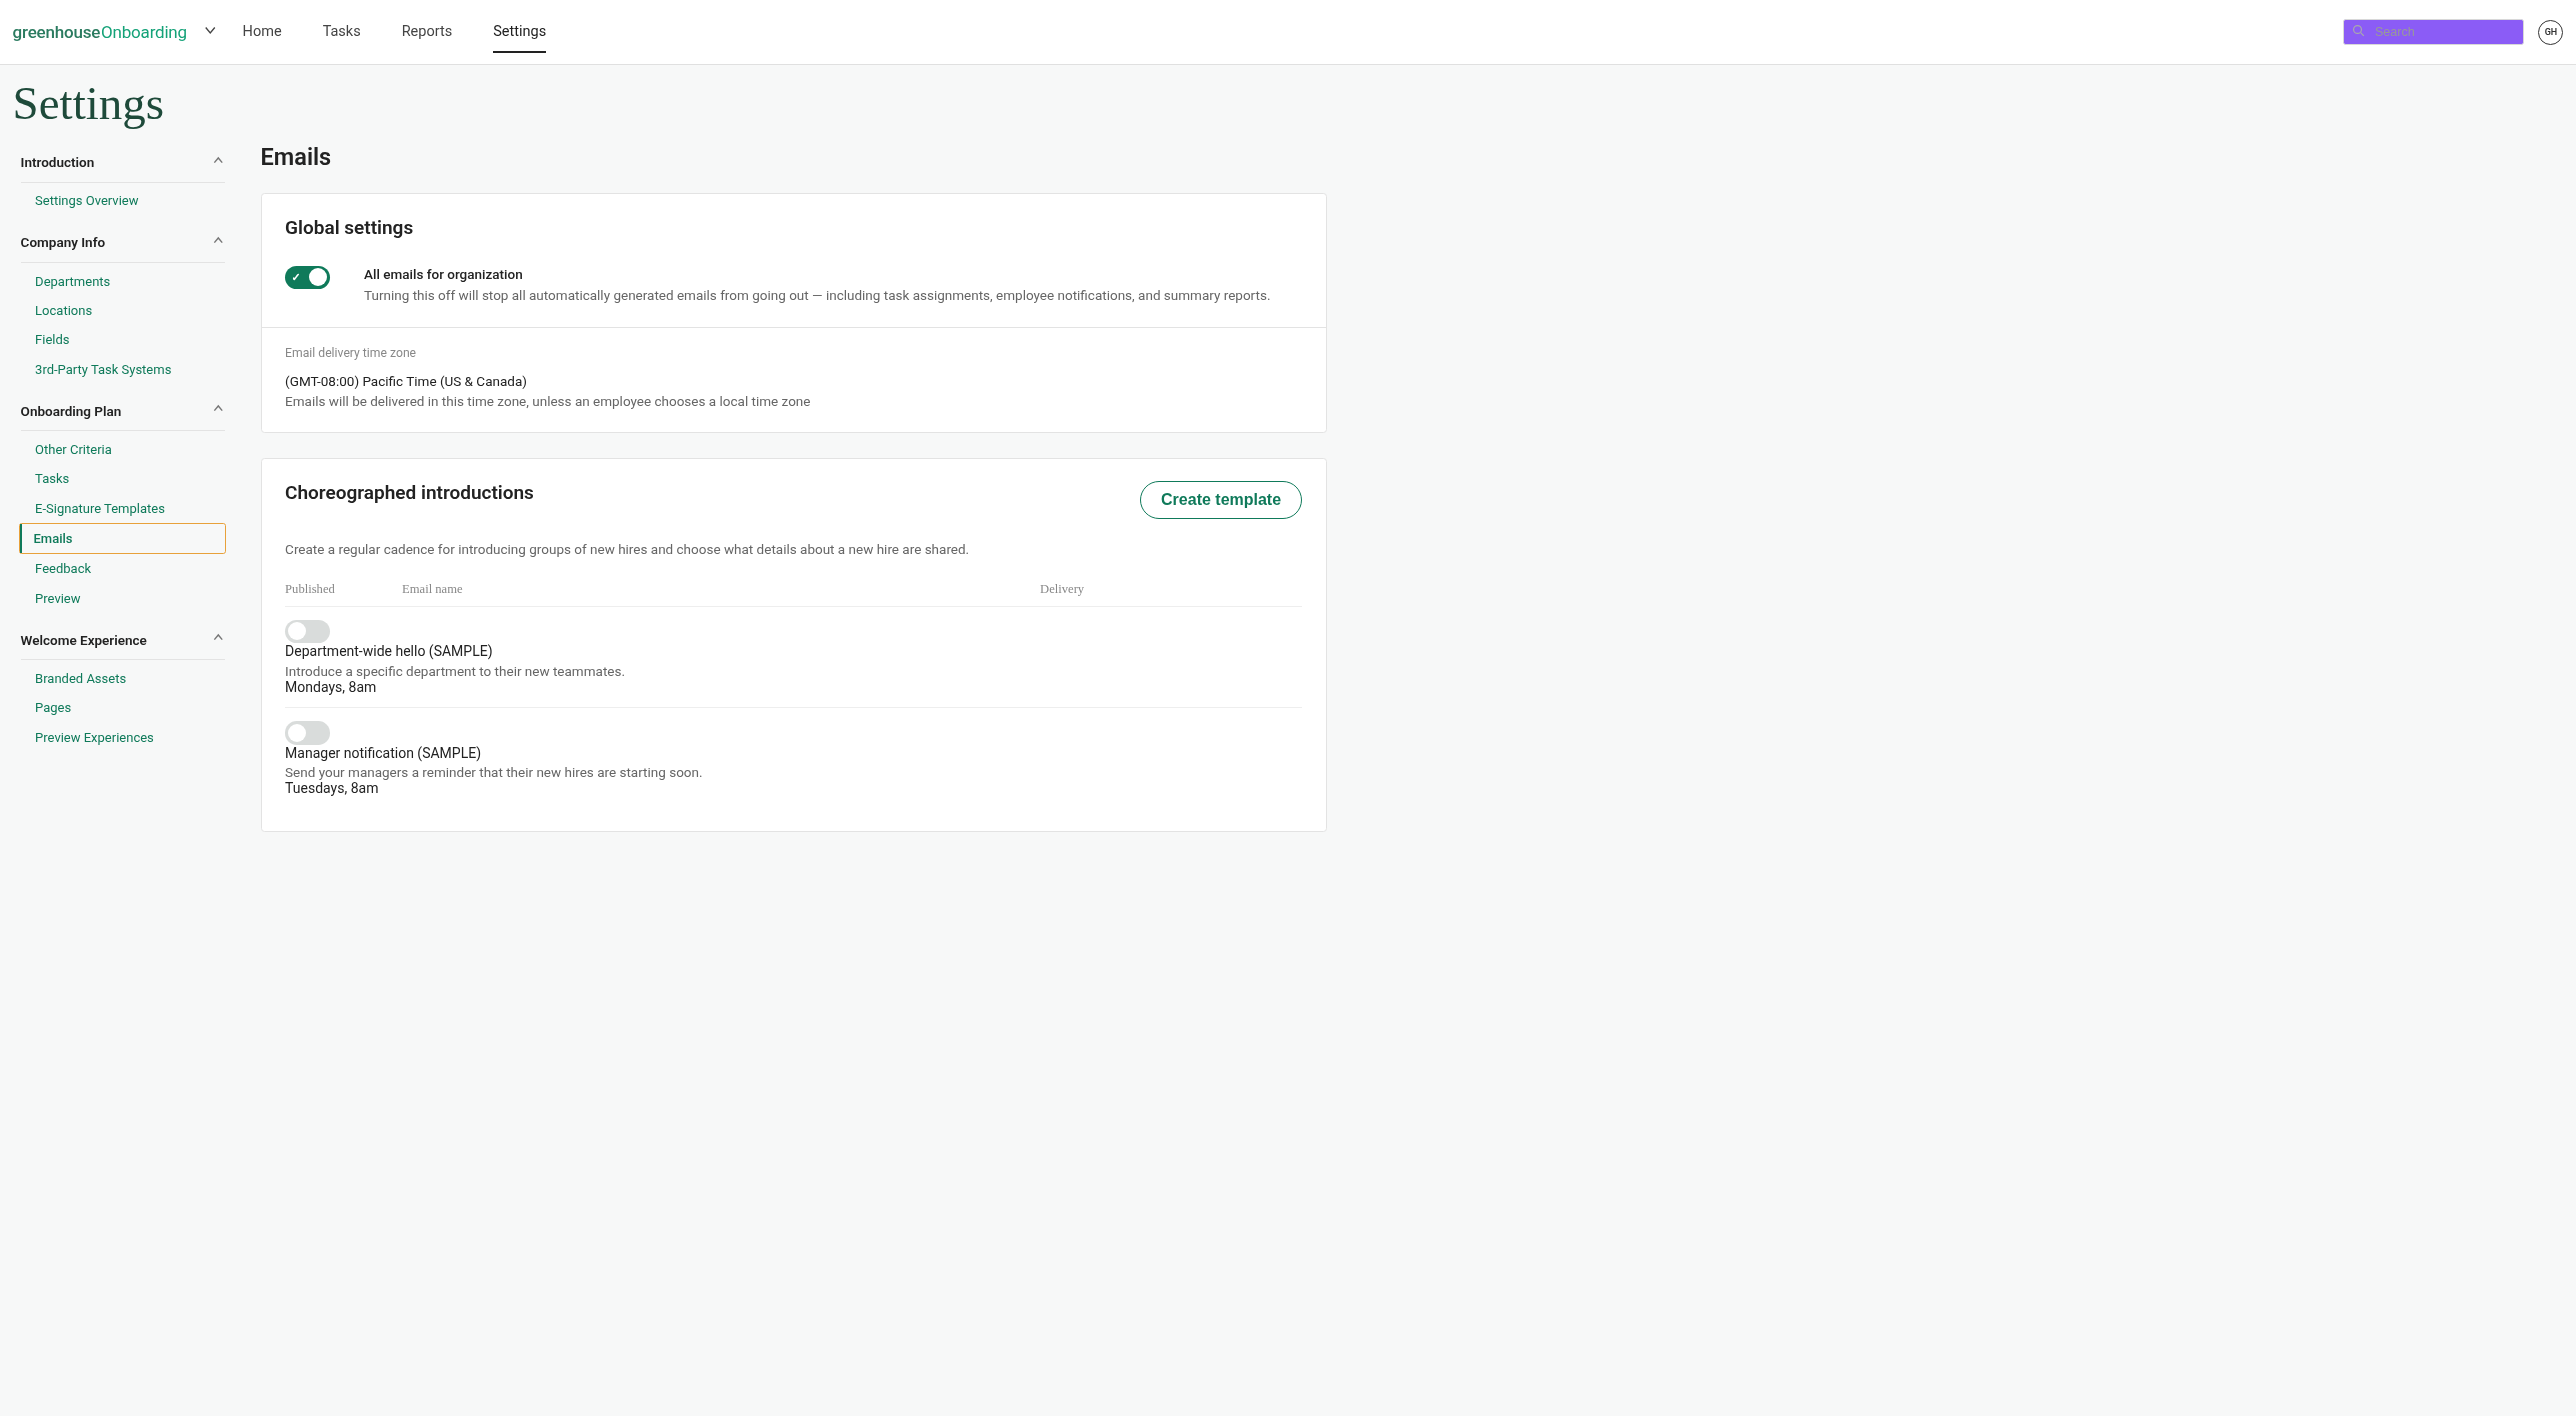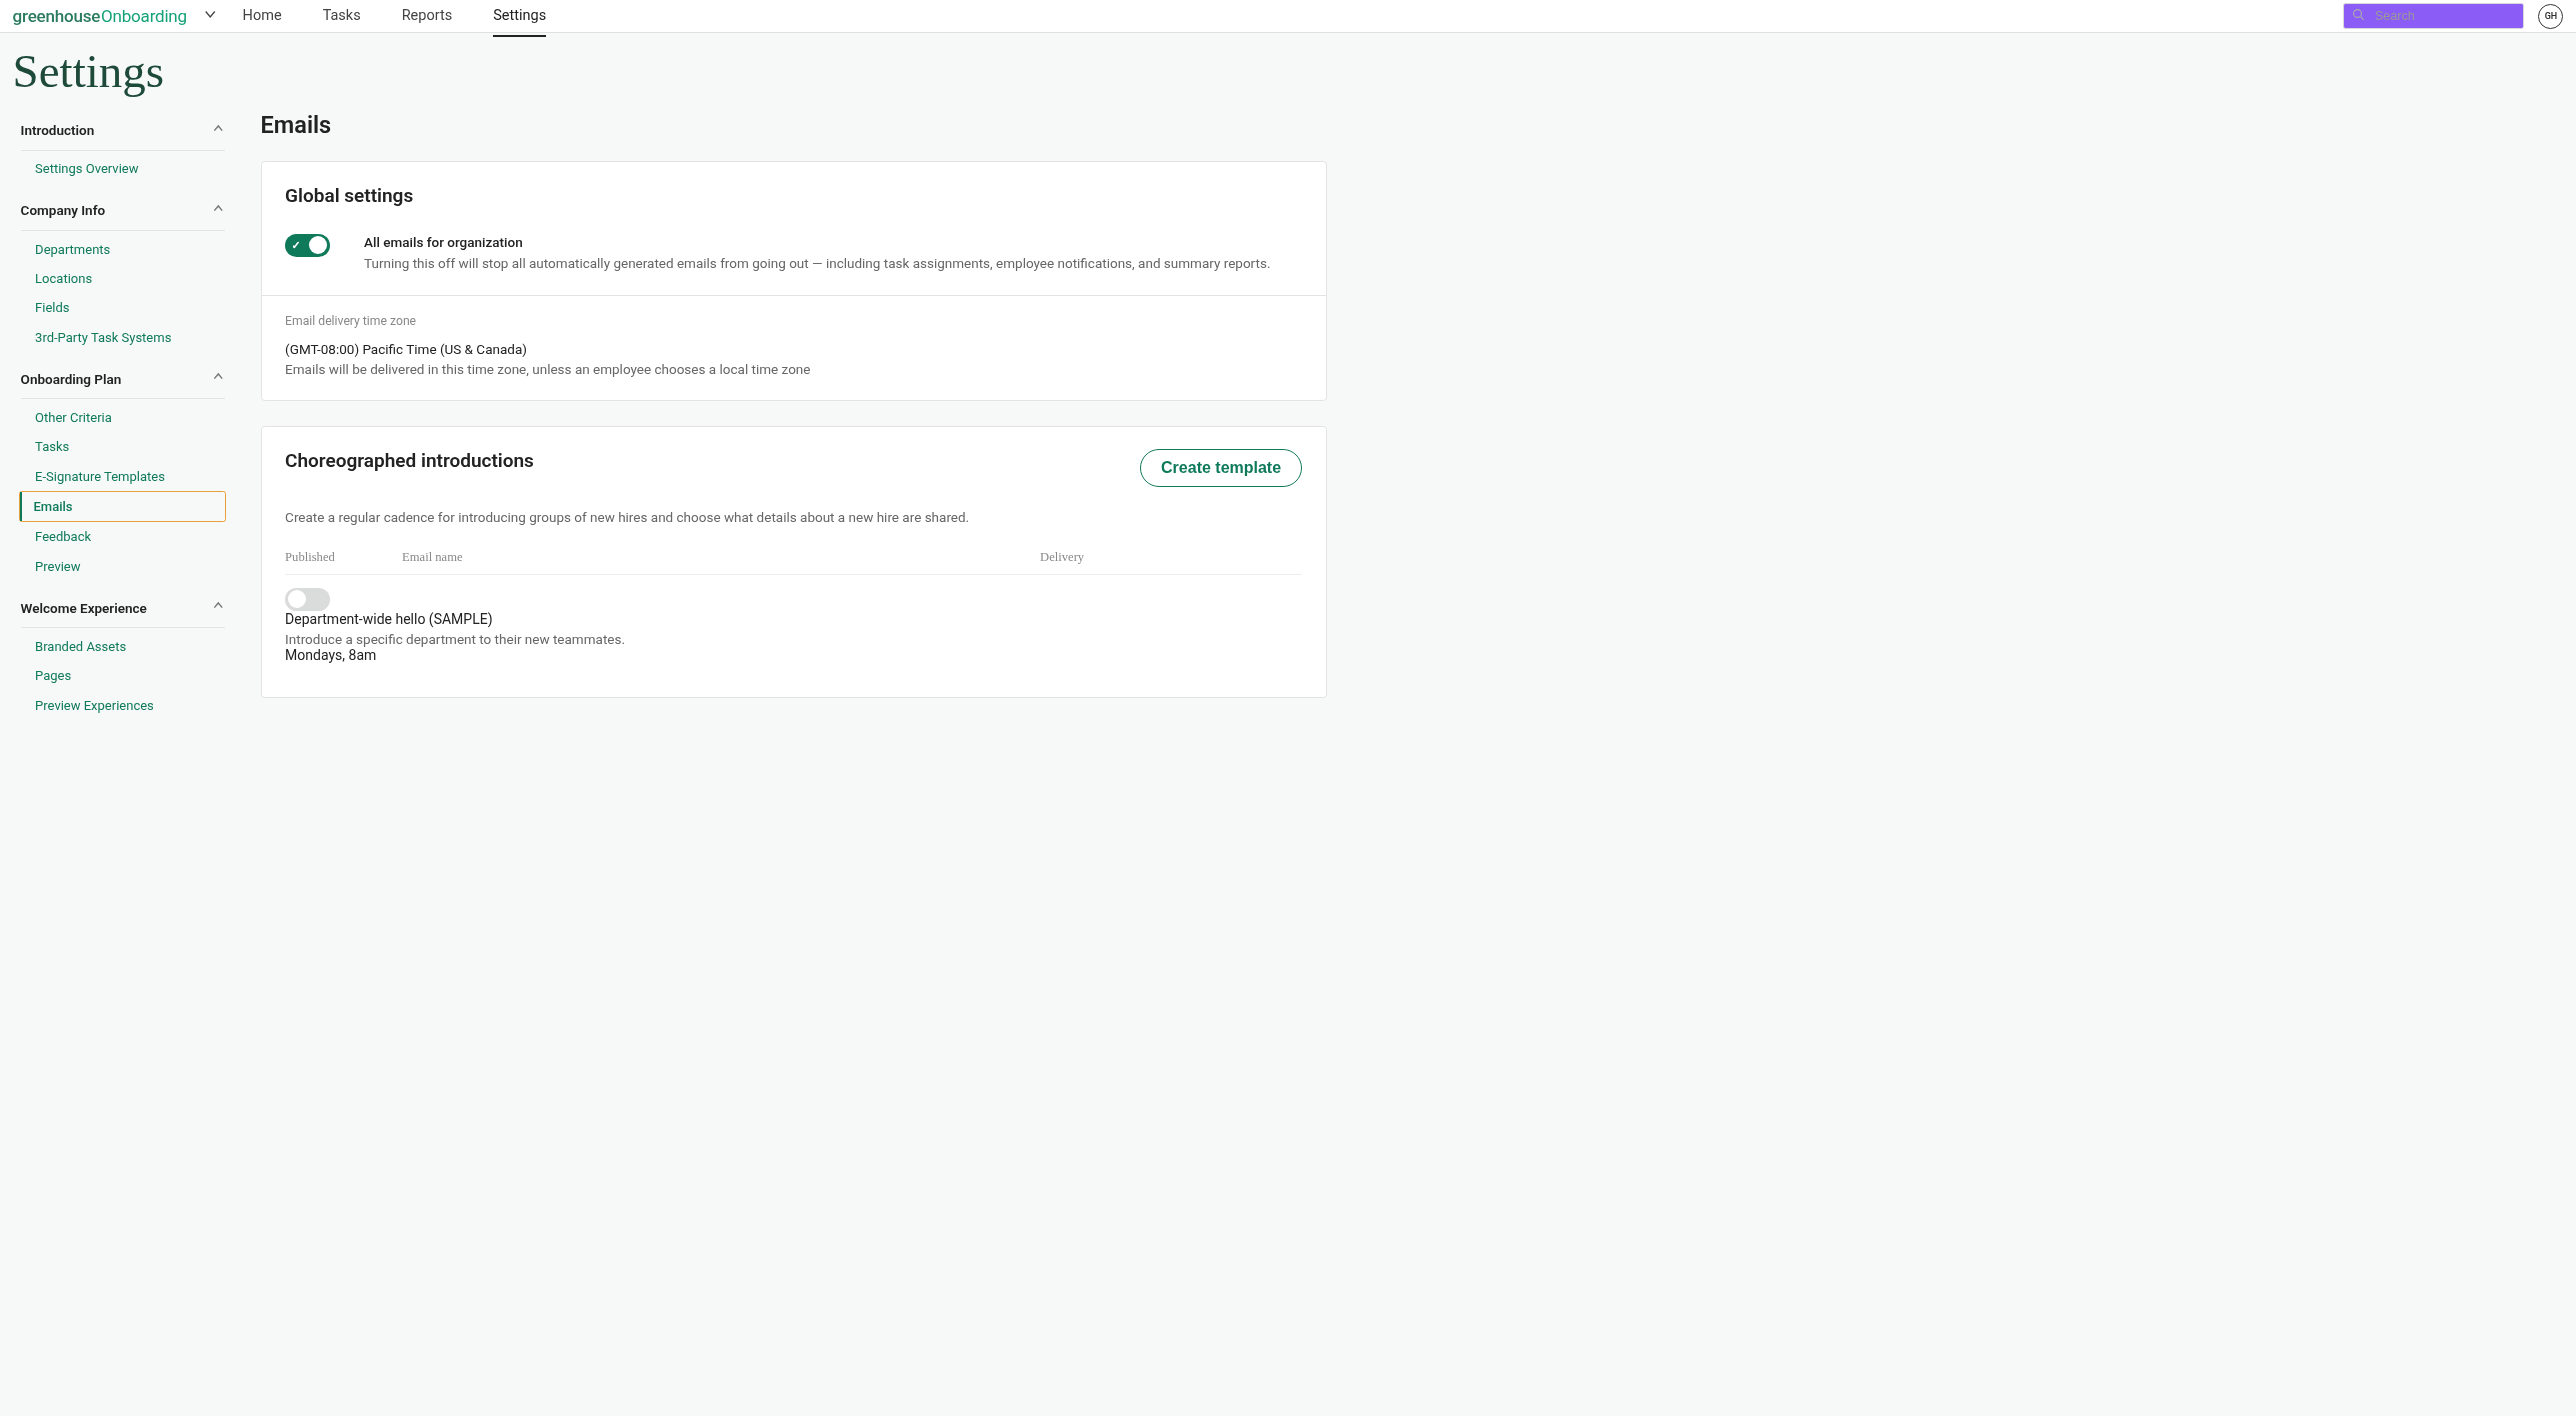--- a/index.html
+++ b/index.html
@@ -10,21 +10,21 @@
     font-size: 13.5px;
   }
   
   
   .header {
     display: flex;
     align-items: center;
     background: #fff;
     border-bottom: 0.9px solid #e0e0e0;
     padding: 0 12.6px;
-    height: 33px;
+    height: 65px;
     justify-content: space-between;
   }
   .logo {
     display: flex;
     align-items: center;
     font-size: 17px;
     font-weight: 500;
     letter-spacing: -0.2px;
     margin-right: 9px;
   }
@@ -420,19 +420,31 @@
               <span class="knob"></span>
             </div>
           </div>
           <div class="col-name">
             <div class="row-title">Department-wide hello (SAMPLE)</div>
             <div class="row-desc">Introduce a specific department to their new teammates.</div>
           </div>
           <div class="col-deliv row-deliv">Mondays, 8am</div>
         </div>
 
+        <div class="tbl-row">
+          <div class="col-pub">
+            <div class="toggle-off">
+              <span class="knob"></span>
+            </div>
+          </div>
+          <div class="col-name">
+            <div class="row-title">Manager notification (SAMPLE)</div>
+            <div class="row-desc">Send your managers a reminder that their new hires are starting soon.</div>
+          </div>
+          <div class="col-deliv row-deliv">Tuesdays, 8am</div>
+        </div>
 
       </div>
     </div>
 
   </main>
 </div>
 
 
 </body></html>

